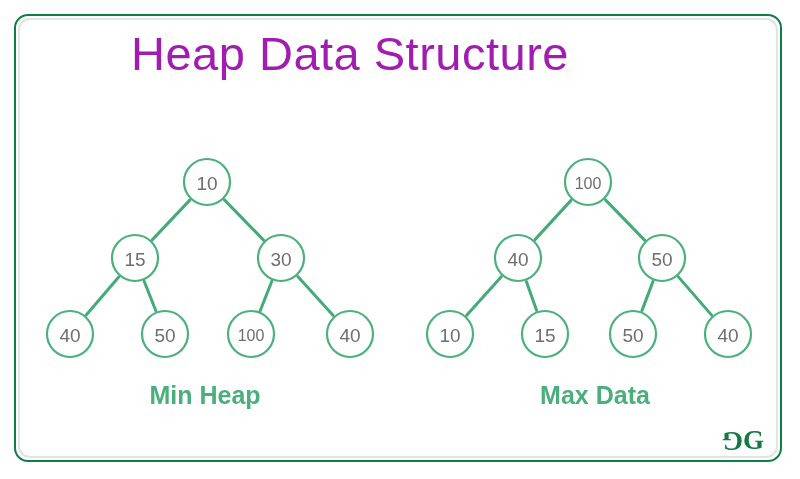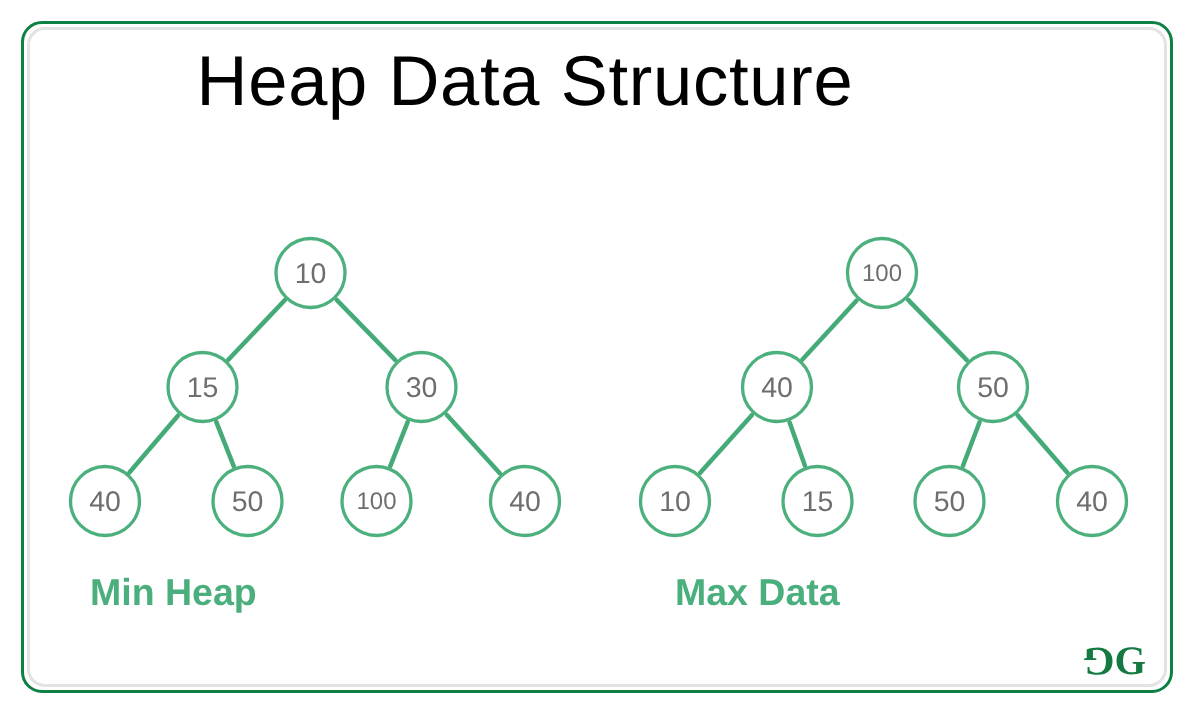--- a/index.html
+++ b/index.html
@@ -45,38 +45,39 @@
   }
   #title {
     position: absolute;
     left: 0;
     top: 26px;
     width: 700px;
     text-align: center;
     font-size: 47px;
     font-weight: 300;
     letter-spacing: 0.5px;
-    color: #000000;
+    color: #a21caf;
     white-space: nowrap;
   }
   
   #trees {
     position: absolute;
     left: 0;
     top: 0;
     width: 800px;
     height: 479px;
   }
   .caption {
     position: absolute;
     top: 381px;
     font-size: 25px;
     font-weight: bold;
     color: #4aaf7d;
     white-space: nowrap;
+    text-align: center;
   }
   #caption-min { left: 60px; width: 290px; }
   #caption-max { left: 450px; width: 290px; }
   #logo {
     position: absolute;
     left: 722px;
     top: 427px;
     font-family: "Liberation Serif", serif;
     font-size: 27px;
     font-weight: bold;

